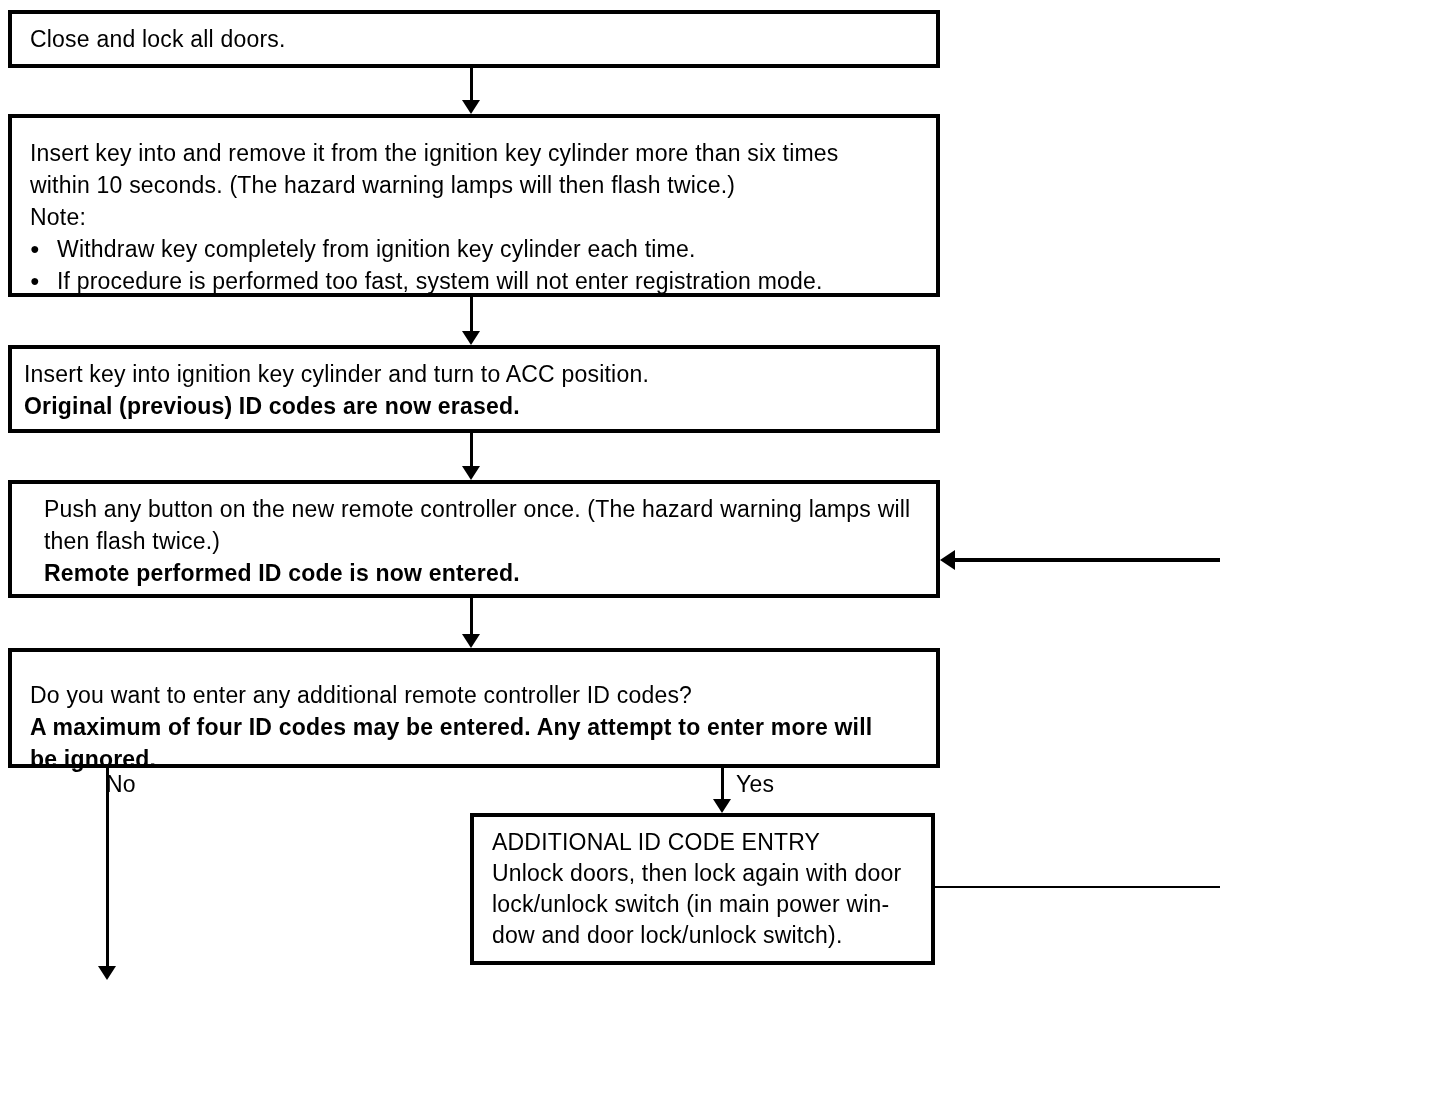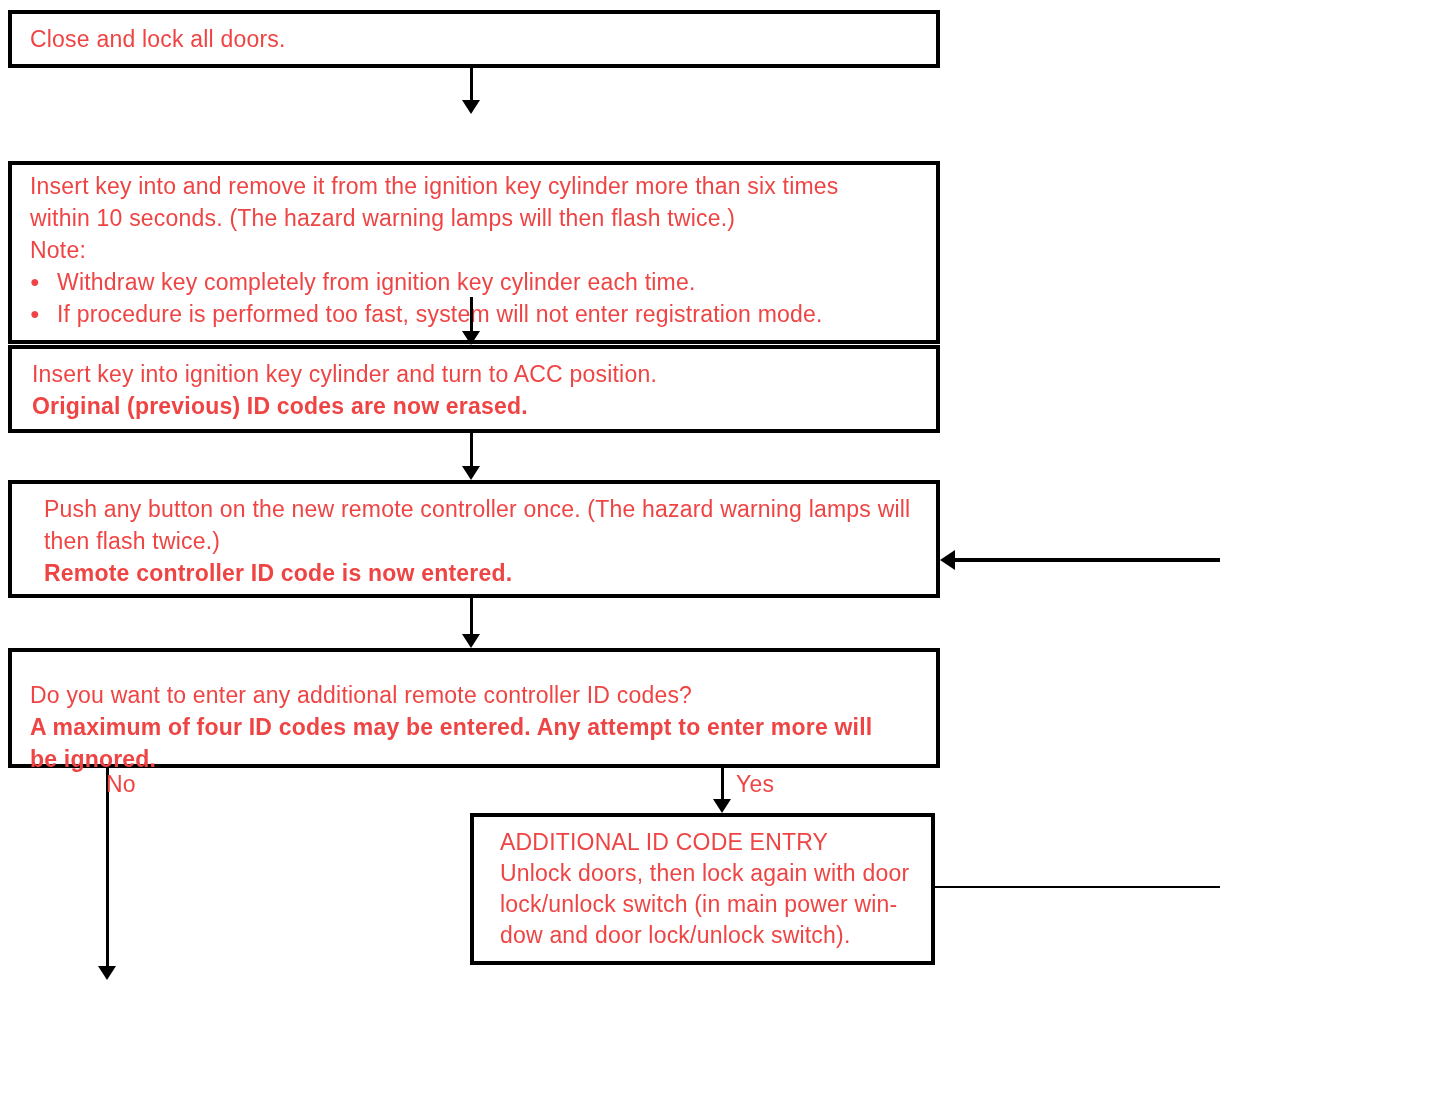--- a/index.html
+++ b/index.html
@@ -6,21 +6,21 @@
     margin: 0;
     padding: 0;
     background: #ffffff;
   }
   .canvas {
     position: relative;
     width: 1220px;
     height: 1110px;
     background: #ffffff;
     font-family: "Liberation Sans", sans-serif;
-    color: #ef4444;
+    color: #000000;
     overflow: hidden;
   }
   .box {
     position: absolute;
     border: 4px solid #000000;
     background: #ffffff;
     box-sizing: border-box;
   }
   .ln {
     white-space: nowrap;
@@ -31,25 +31,25 @@
   .bold { font-weight: 700; }
   .bullet-row { display: flex; align-items: flex-start; }
   .bullet {
     font-size: 16px;
     line-height: 32px;
     width: 27px;
     flex: 0 0 27px;
   }
   
   #box-close      { left: 8px;   top: 10px;  width: 932px; height: 58px;  padding: 9px 18px; }
-  #box-keycycle   { left: 8px;   top: 114px; width: 932px; height: 183px; padding: 5px 18px; margin-top: 47px; }
-  #box-acc        { left: 8px;   top: 345px; width: 932px; height: 88px;  padding: 9px 20px; }
+  #box-keycycle   { left: 8px;   top: 114px; width: 932px; height: 183px; padding: 19px 18px; }
+  #box-acc        { left: 8px;   top: 345px; width: 932px; height: 88px;  padding: 9px 12px; }
   #box-push       { left: 8px;   top: 480px; width: 932px; height: 118px; padding: 9px 32px; }
   #box-decision   { left: 8px;   top: 648px; width: 932px; height: 120px; padding: 27px 18px; }
-  #box-additional { left: 470px; top: 813px; width: 465px; height: 152px; padding: 10px 26px; }
+  #box-additional { left: 470px; top: 813px; width: 465px; height: 152px; padding: 10px 18px; }
   #box-additional .ln { line-height: 31px; }
   #box-end        { left: 8px;   top: 980px; width: 929px; height: 123px; padding: 9px 18px; }
 
   
   .vline {
     position: absolute;
     width: 3px;
     background: #000000;
   }
   .hline {
@@ -110,21 +110,21 @@
     <div class="ln">Insert key into ignition key cylinder and turn to ACC position.</div>
     <div class="ln bold">Original (previous) ID codes are now erased.</div>
   </div>
 
   <div class="vline" style="left:470px; top:433px; height:34px;"></div>
   <div class="head-down" style="left:462px; top:466px;"></div>
 
   <div class="box" id="box-push">
     <div class="ln">Push any button on the new remote controller once. (The hazard warning lamps will</div>
     <div class="ln">then flash twice.)</div>
-    <div class="ln bold">Remote controller ID code is now entered.</div>
+    <div class="ln bold">Remote performed ID code is now entered.</div>
   </div>
 
   <div class="vline" style="left:470px; top:598px; height:37px;"></div>
   <div class="head-down" style="left:462px; top:634px;"></div>
 
   <div class="box" id="box-decision">
     <div class="ln">Do you want to enter any additional remote controller ID codes?</div>
     <div class="ln bold">A maximum of four ID codes may be entered. Any attempt to enter more will</div>
     <div class="ln bold">be ignored.</div>
   </div>

